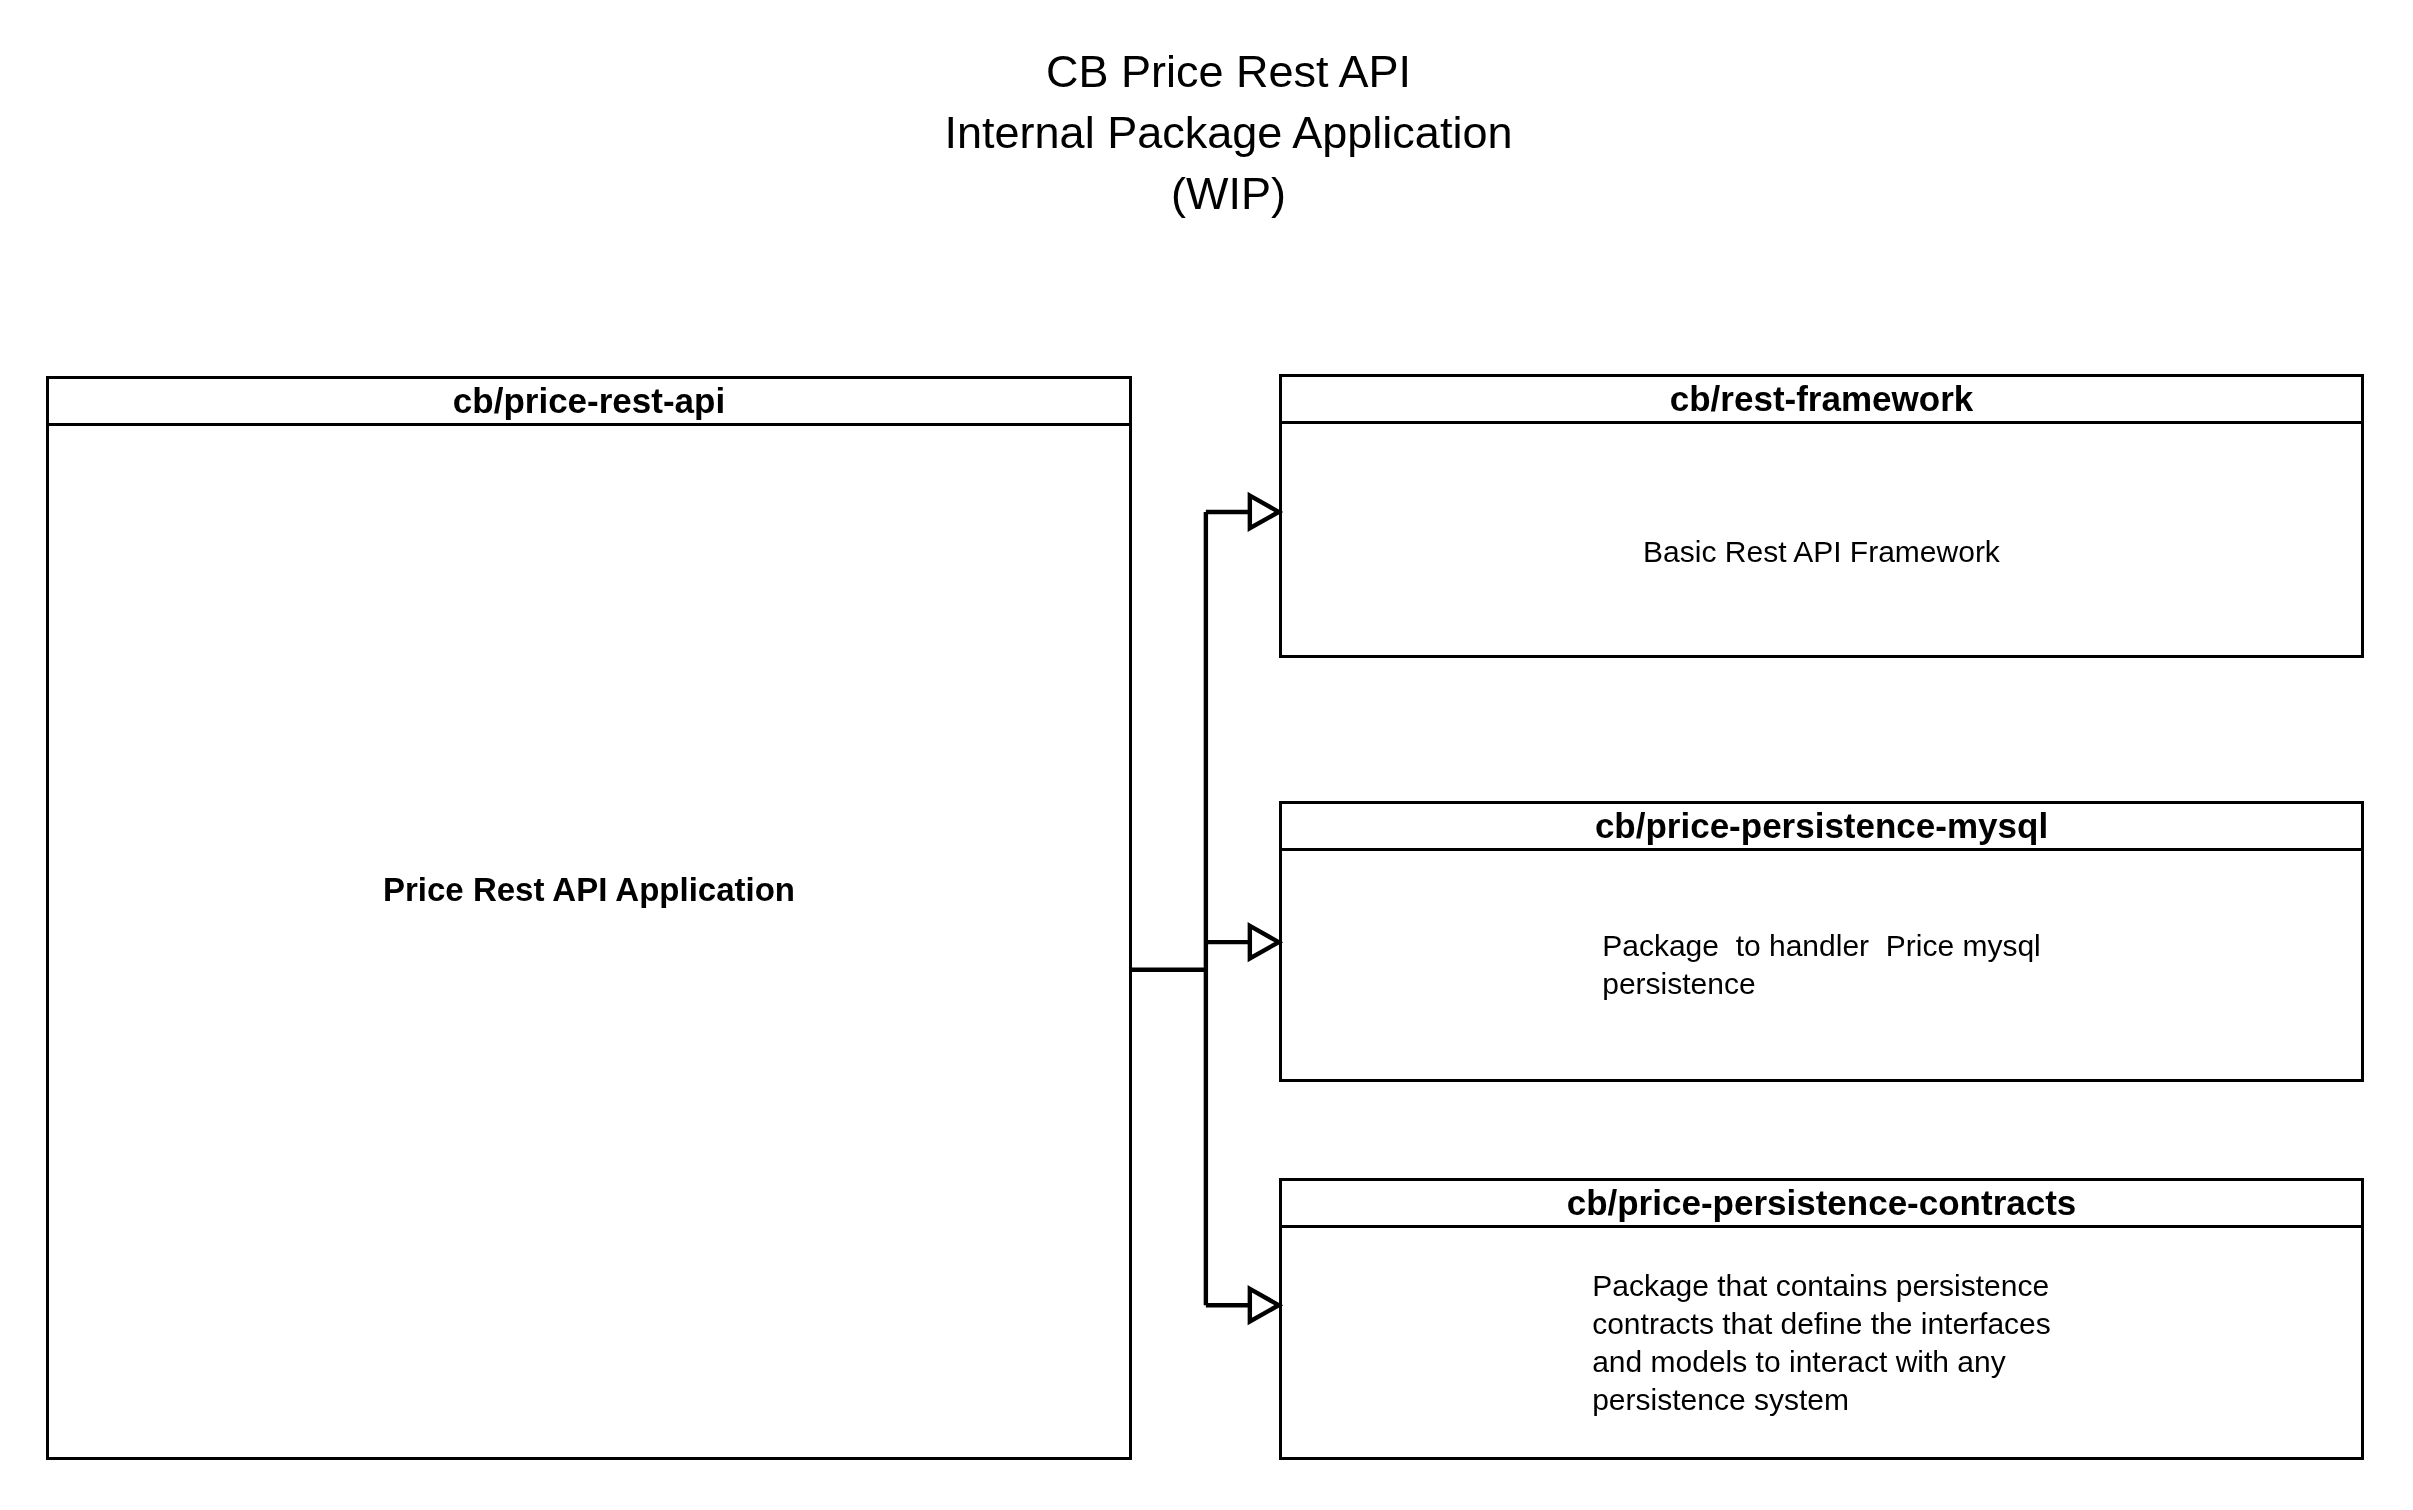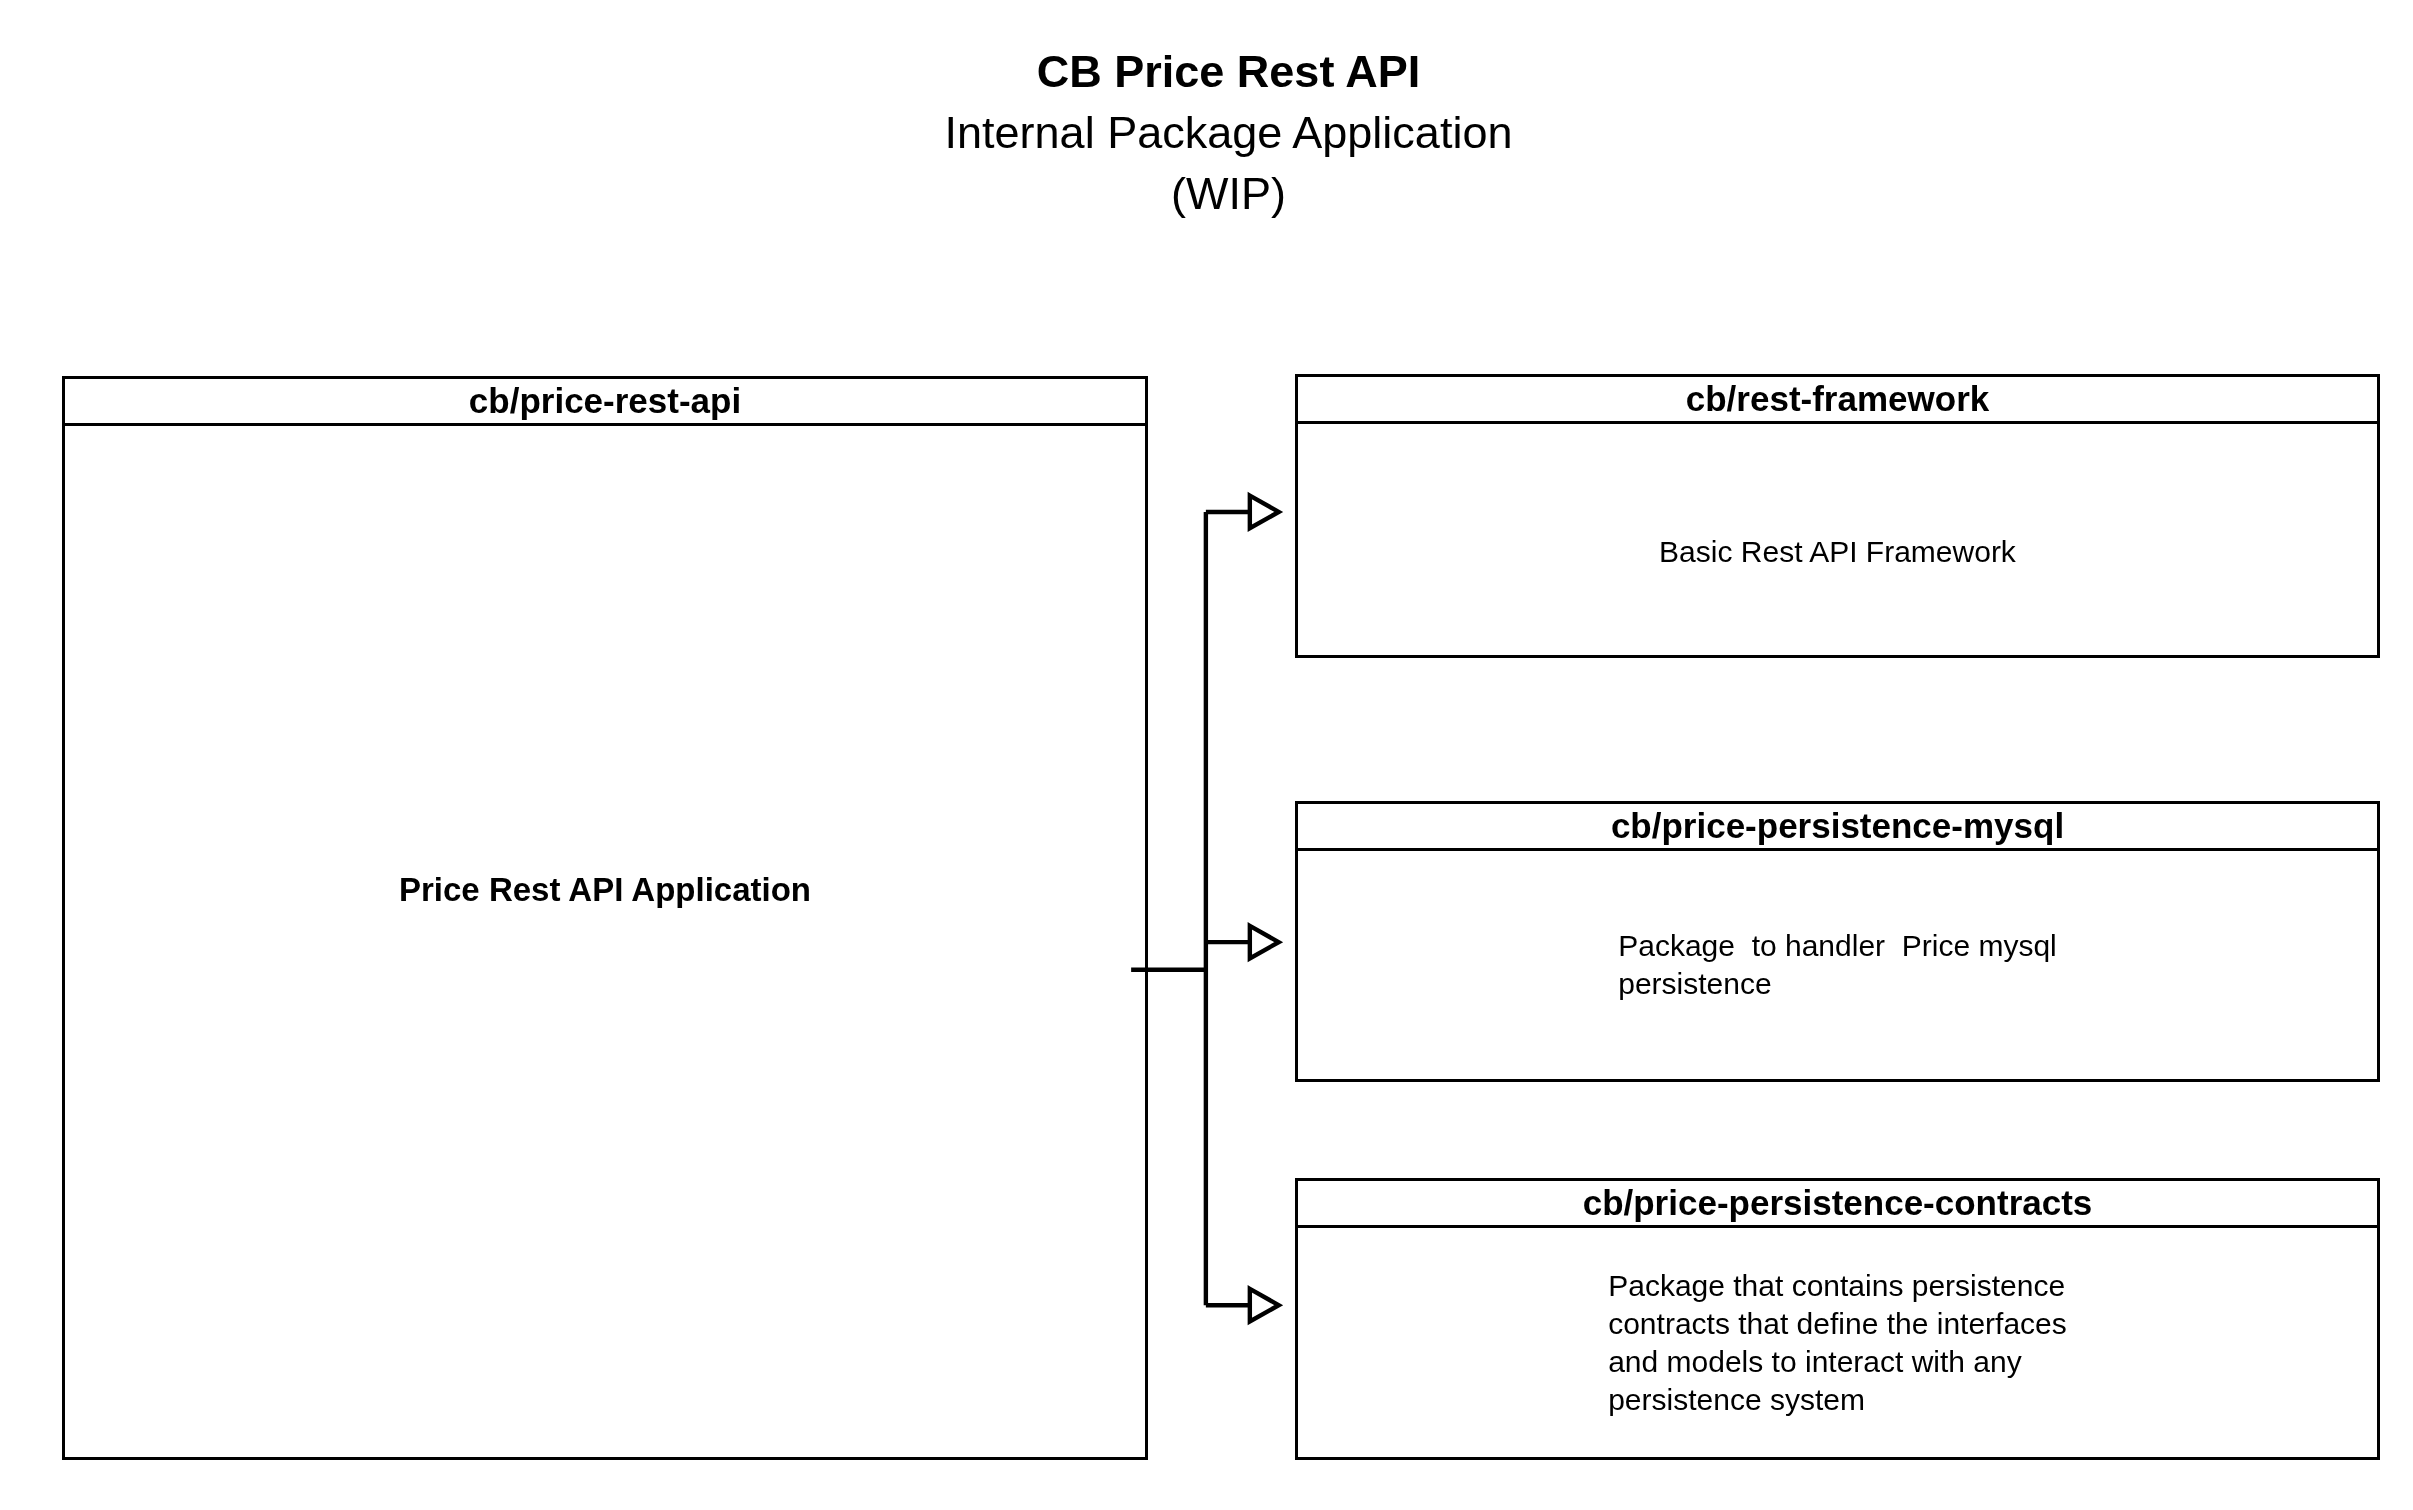--- a/index.html
+++ b/index.html
@@ -20,30 +20,29 @@
   .title-block {
     position: absolute;
     left: 663px;
     top: 41px;
     width: 1131px;
     text-align: center;
     font-size: 45px;
     line-height: 61px;
     white-space: nowrap;
   }
-  .title-line-1 { font-weight: bold; }
+  .title-line-1 { font-weight: normal; }
   
   .pkg-box {
     position: absolute;
     border: 3.1px solid #000000;
     background: #ffffff;
     box-sizing: border-box;
     display: flex;
     flex-direction: column;
-    margin-left: 16px;
   }
   .pkg-header {
     height: 47px;
     box-sizing: border-box;
     border-bottom: 3.8px solid #000000;
     display: flex;
     align-items: center;
     justify-content: center;
     font-weight: bold;
     font-size: 35px;

